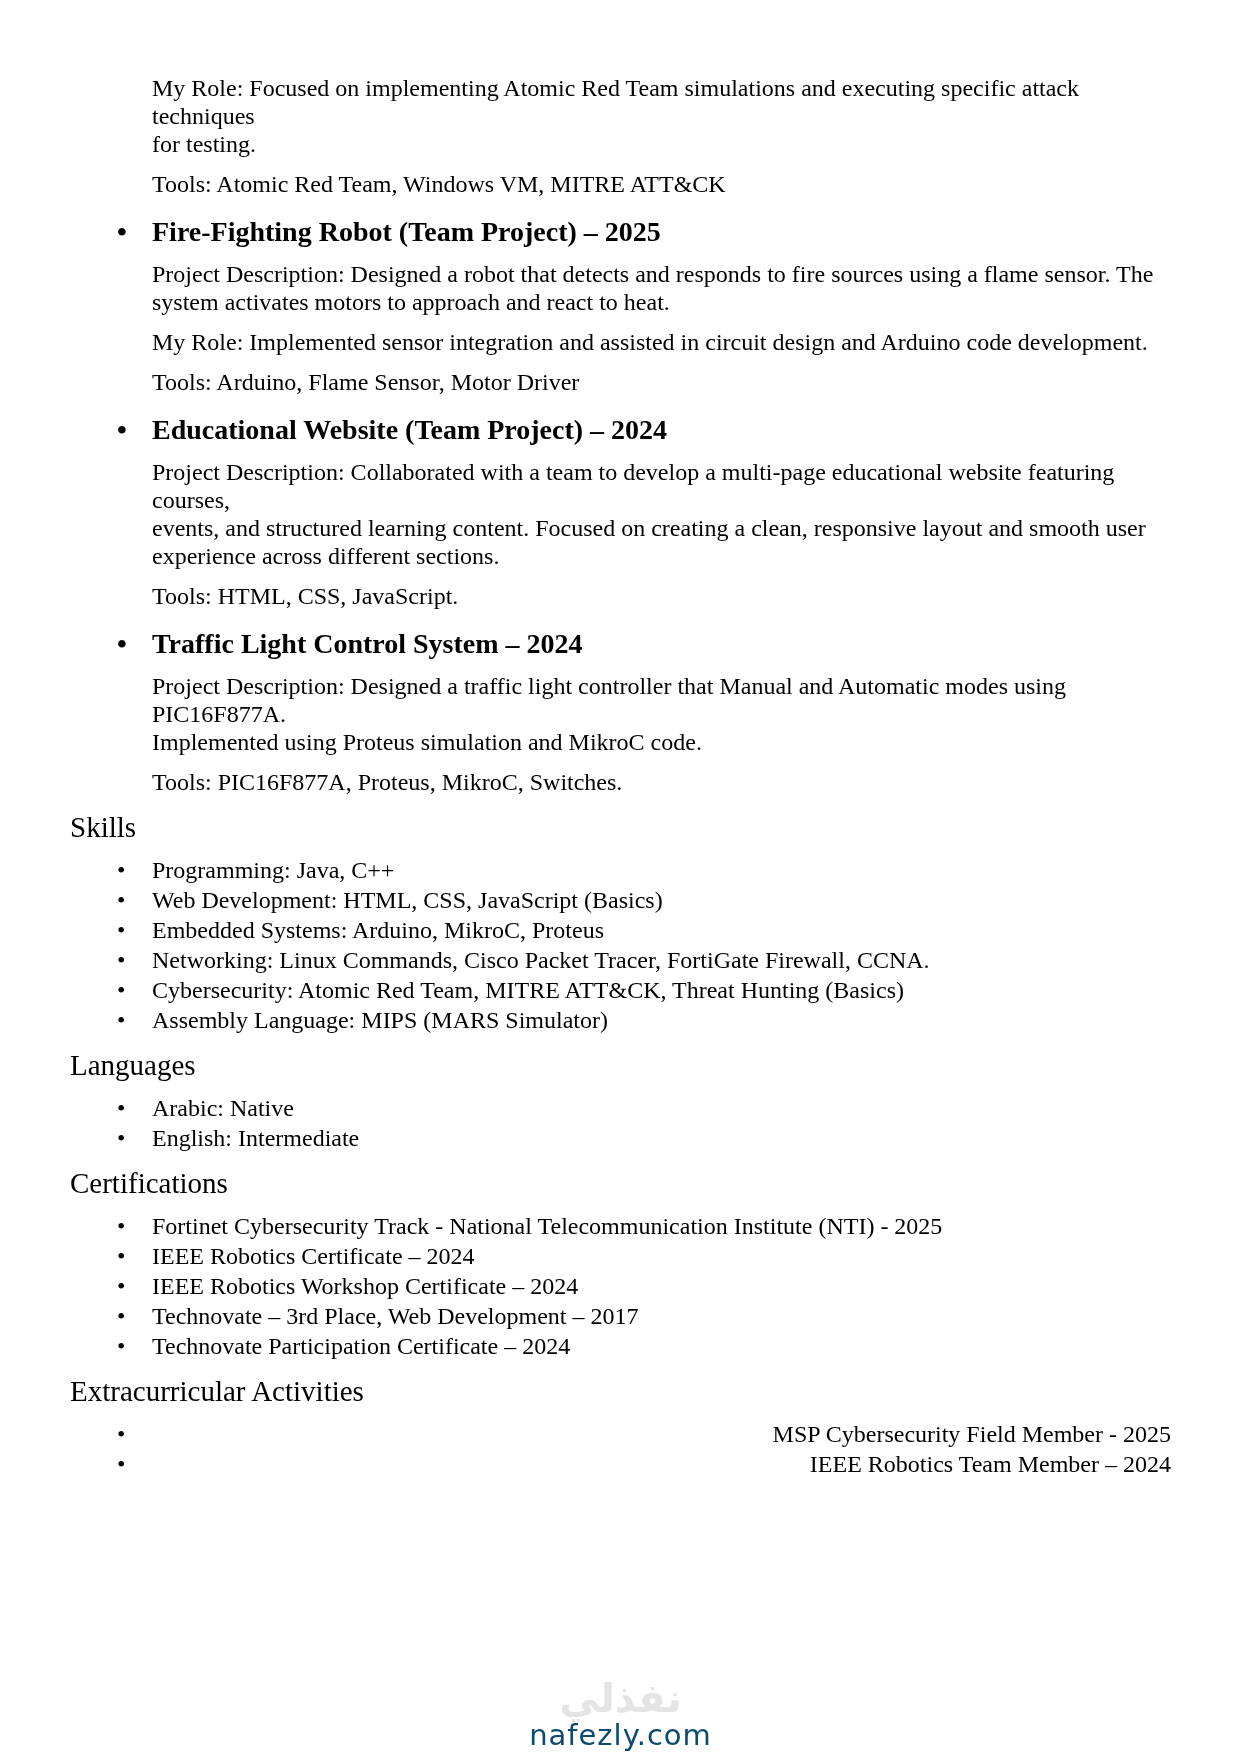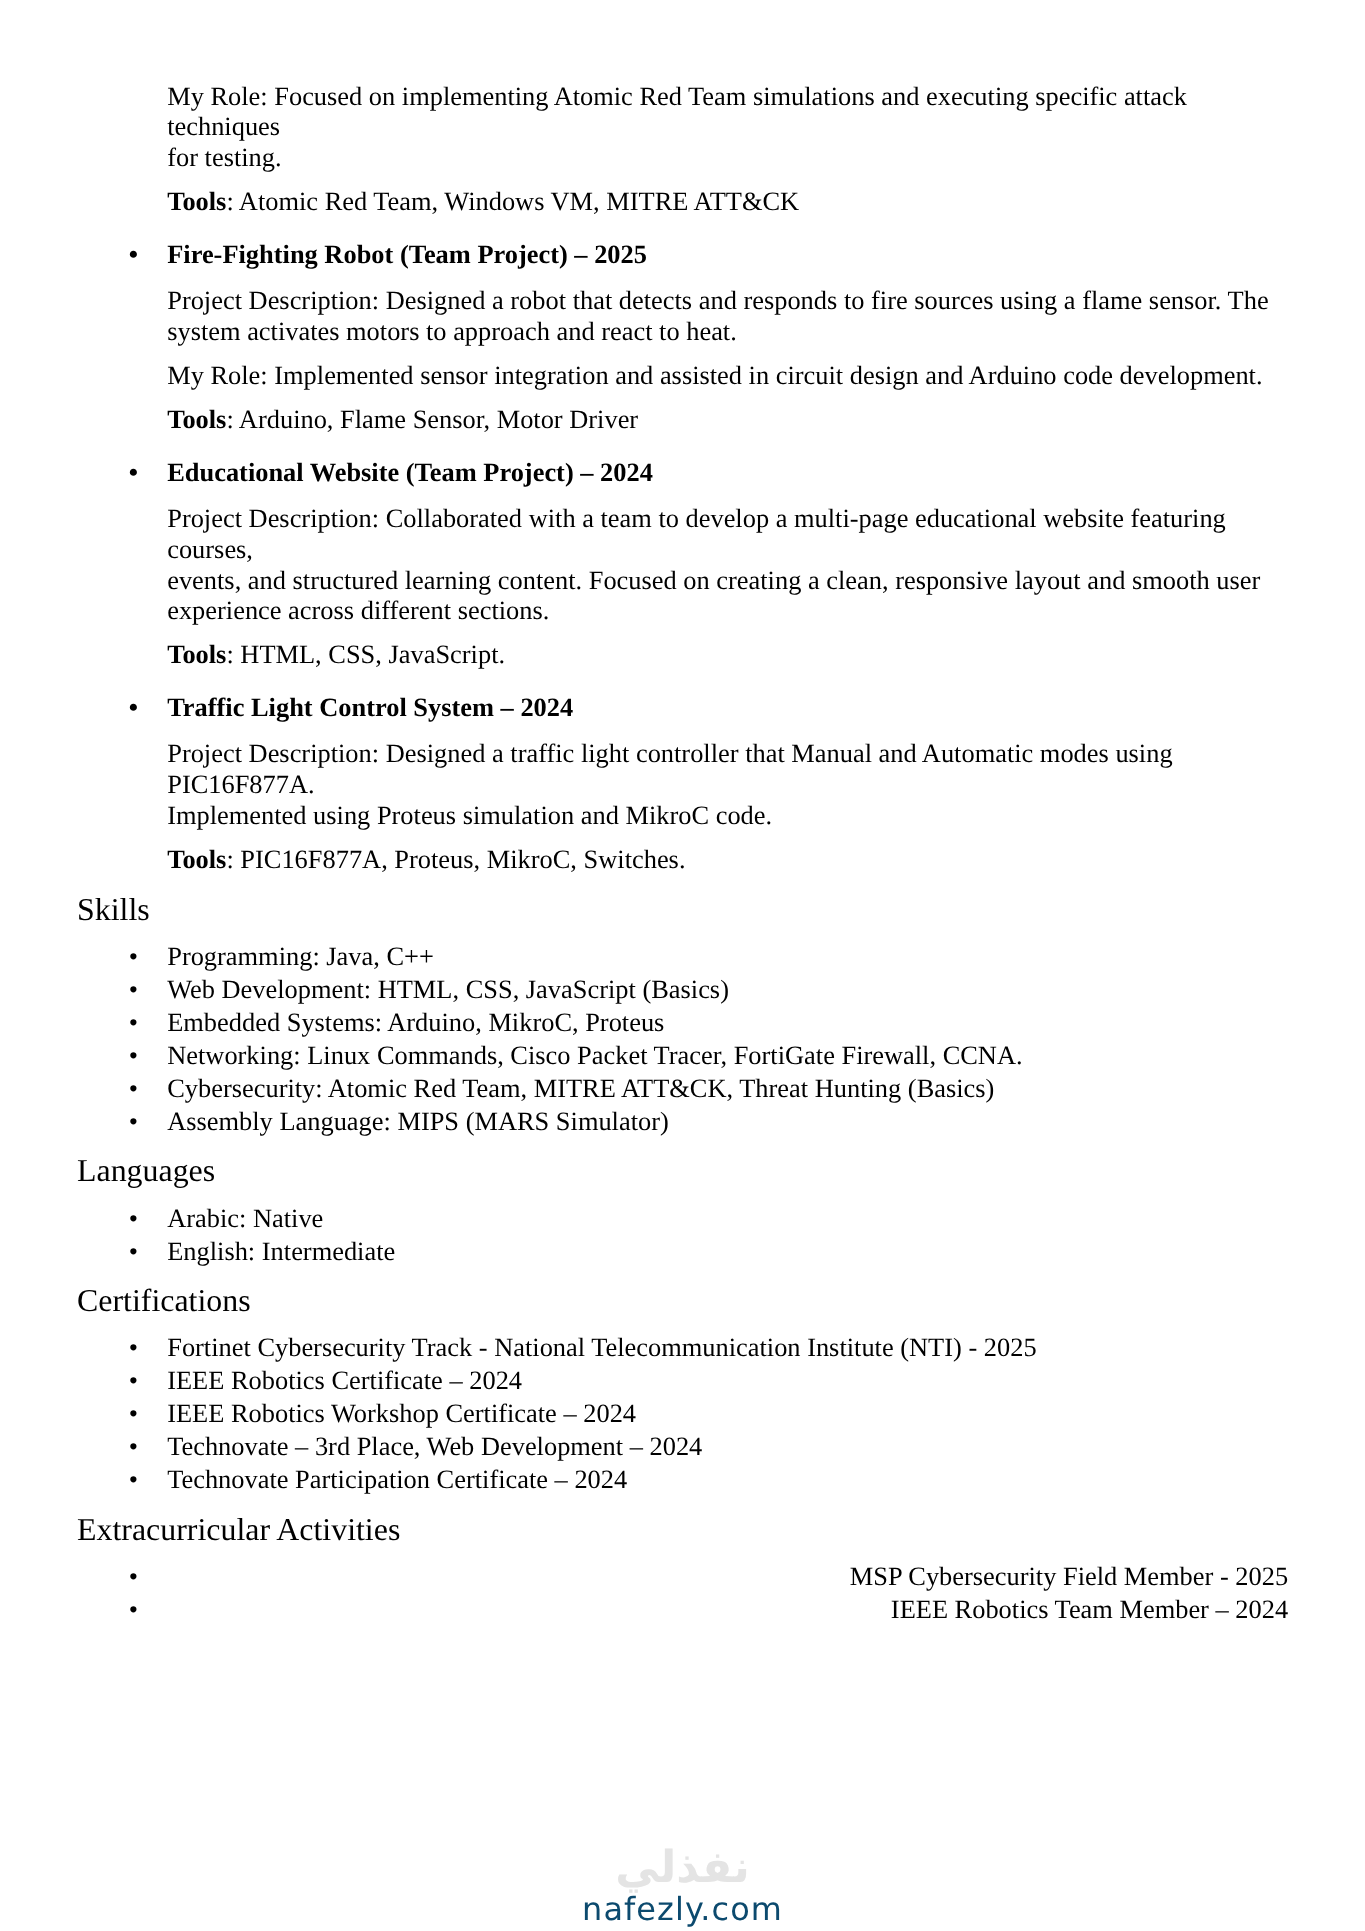--- a/index.html
+++ b/index.html
@@ -13,26 +13,26 @@
     margin:0 auto;
   }
   .content { padding:74px 70px 0 70px; }
 
   p.body {
     margin:0 0 12px 82px;
     font-size:24px;
     line-height:28px;
     white-space:pre-line;
   }
-  p.body b { font-weight:bold; }
+  p.body b { font-weight:normal; }
 
   .project-head {
     position:relative;
     margin:20px 0 14px 82px;
-    font-size:24px;
+    font-size:28px;
     line-height:28px;
     font-weight:bold;
   }
   .project-head::before,
   li.li::before {
     content:"\2022";
     position:absolute;
     left:-35px;
     top:0;
   }
@@ -131,21 +131,21 @@
     <ul class="plain">
       <li class="li">Arabic: Native</li>
       <li class="li">English: Intermediate</li>
     </ul>
 
     <h2 class="sec">Certifications</h2>
     <ul class="plain">
       <li class="li">Fortinet Cybersecurity Track - National Telecommunication Institute (NTI) - 2025</li>
       <li class="li">IEEE Robotics Certificate – 2024</li>
       <li class="li">IEEE Robotics Workshop Certificate – 2024</li>
-      <li class="li">Technovate – 3rd Place, Web Development – 2024</li>
+      <li class="li">Technovate – 3rd Place, Web Development – 2017</li>
       <li class="li">Technovate Participation Certificate – 2024</li>
     </ul>
 
     <h2 class="sec">Extracurricular Activities</h2>
     <ul class="plain">
       <li class="li wide">MSP Cybersecurity Field Member - 2025</li>
       <li class="li wide">IEEE Robotics Team Member – 2024</li>
     </ul>
 
   </div>

